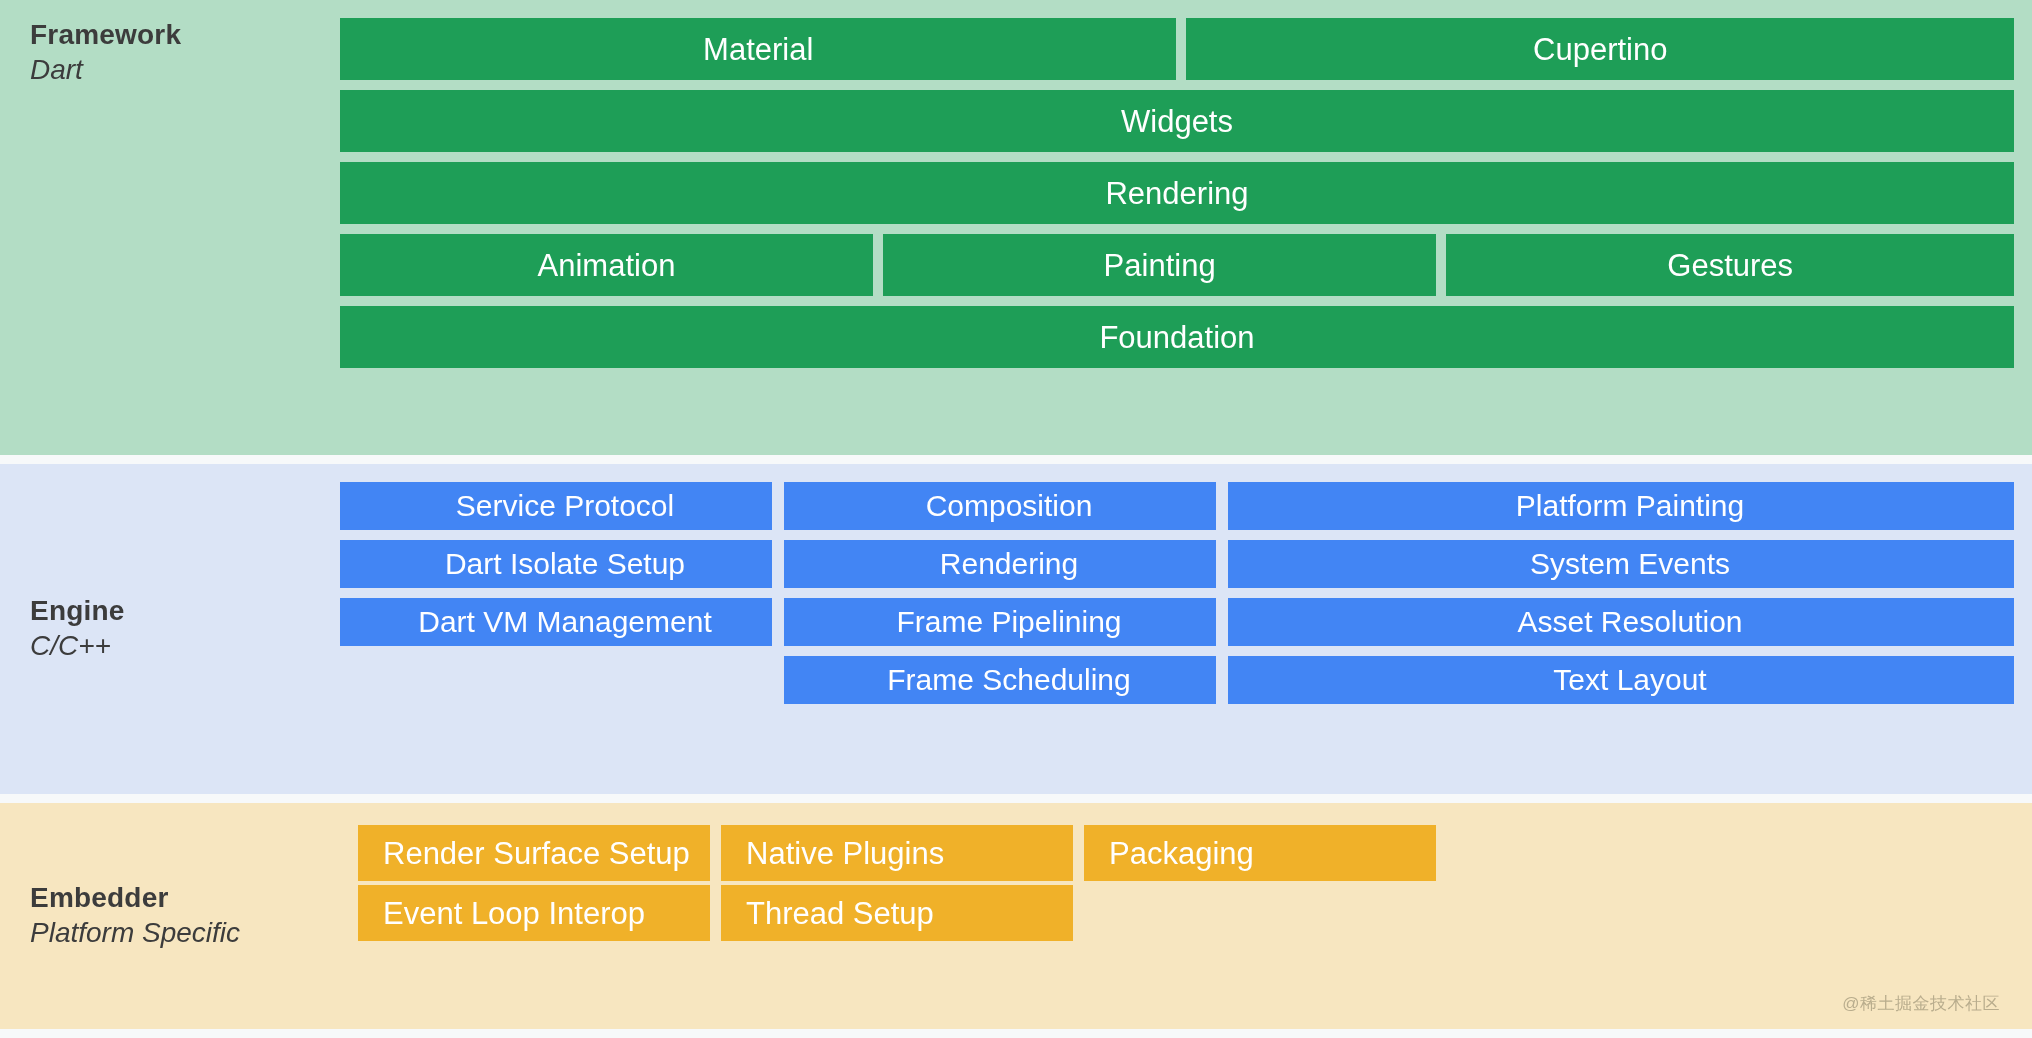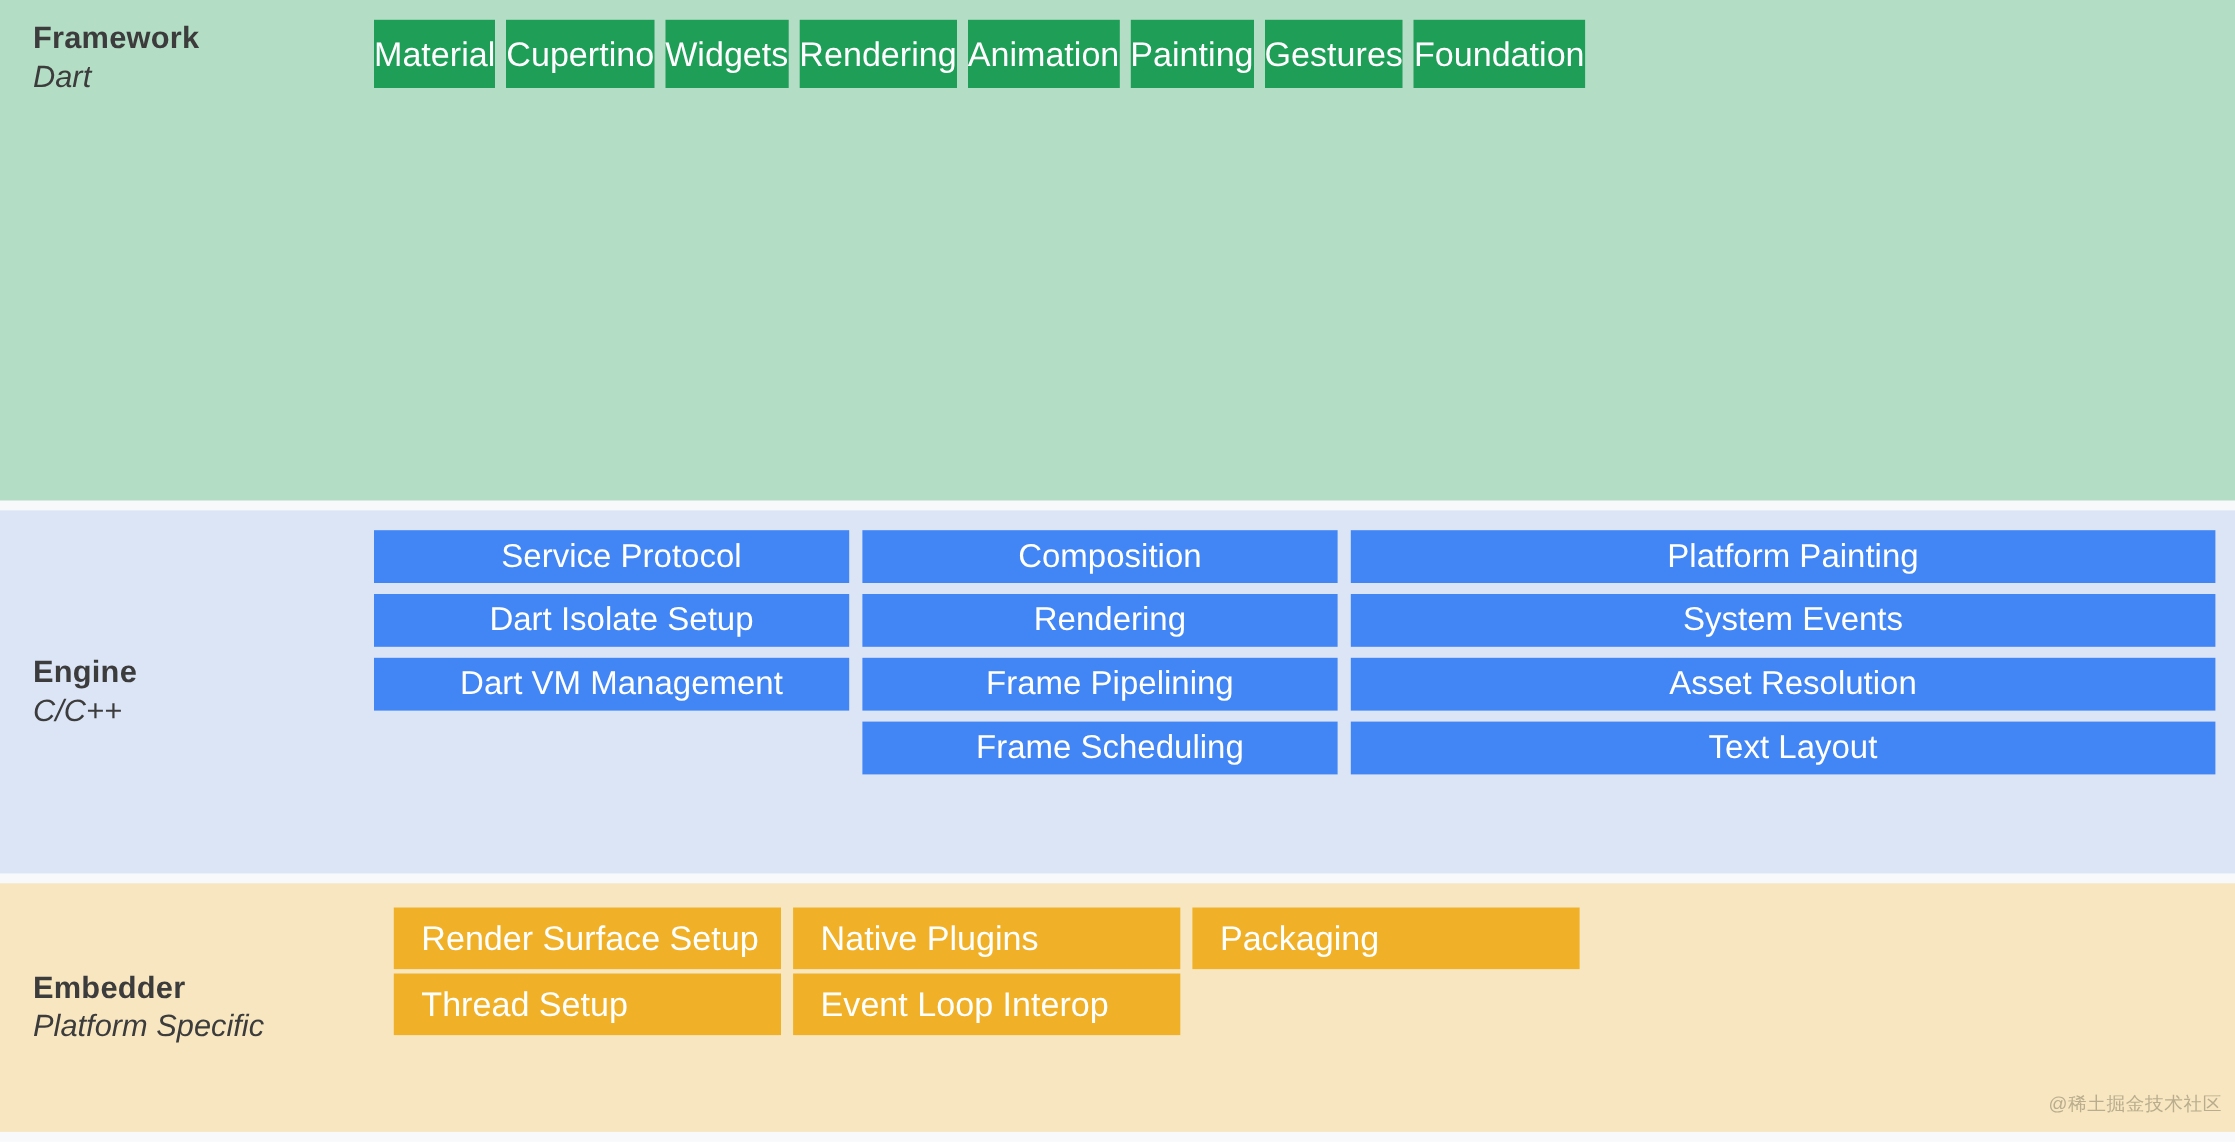--- a/index.html
+++ b/index.html
@@ -78,21 +78,21 @@
   .layer-content {
     flex: 1 1 auto;
     display: flex;
     flex-direction: column;
     box-sizing: border-box;
   }
 
   
   .fw-rows {
     display: flex;
-    flex-direction: row;
+    flex-direction: column;
     gap: 10px;
   }
   .fw-row {
     display: flex;
     flex-direction: row;
     gap: 10px;
     height: 62px;
   }
   .box-green {
     background: #1e9e57;
@@ -158,21 +158,21 @@
     line-height: 1;
     box-sizing: border-box;
   }
   .emb-w-1 { flex: 0 0 352px; }
   .emb-w-2 { flex: 0 0 352px; }
   .emb-w-3 { flex: 0 0 352px; }
 
   
   .watermark {
     position: absolute;
-    right: 12px;
+    right: 32px;
     bottom: 14px;
     font-size: 17px;
     color: #b9ad8d;
     letter-spacing: 0.5px;
     white-space: nowrap;
   }
 </style>
 </head>
 <body>
 
@@ -253,22 +253,22 @@
     <div class="layer-content">
       <div class="emb-rows">
 
         <div class="emb-row">
           <div class="box-amber emb-w-1">Render Surface Setup</div>
           <div class="box-amber emb-w-2">Native Plugins</div>
           <div class="box-amber emb-w-3">Packaging</div>
         </div>
 
         <div class="emb-row">
+          <div class="box-amber emb-w-2">Event Loop Interop</div>
           <div class="box-amber emb-w-1">Thread Setup</div>
-          <div class="box-amber emb-w-2">Event Loop Interop</div>
         </div>
 
       </div>
     </div>
     <div class="watermark">@稀土掘金技术社区</div>
   </section>
 
 </div>
 
 </body></html>

